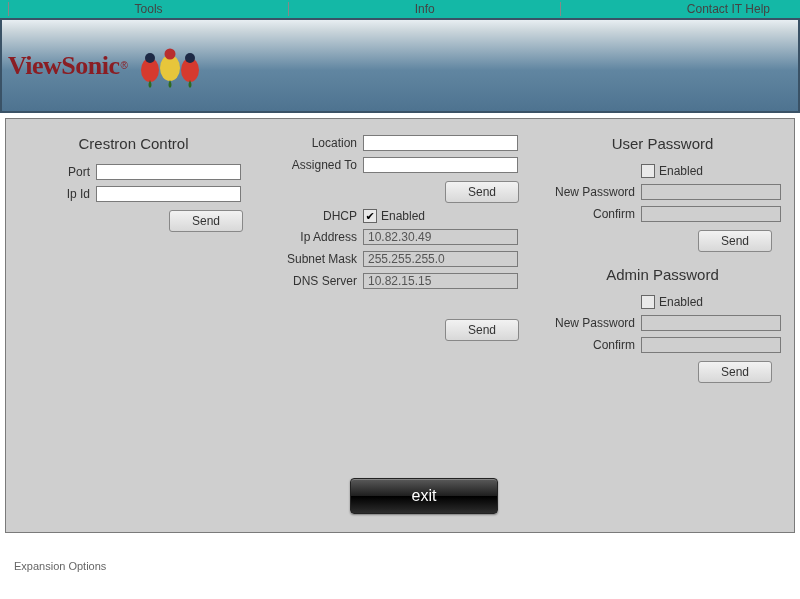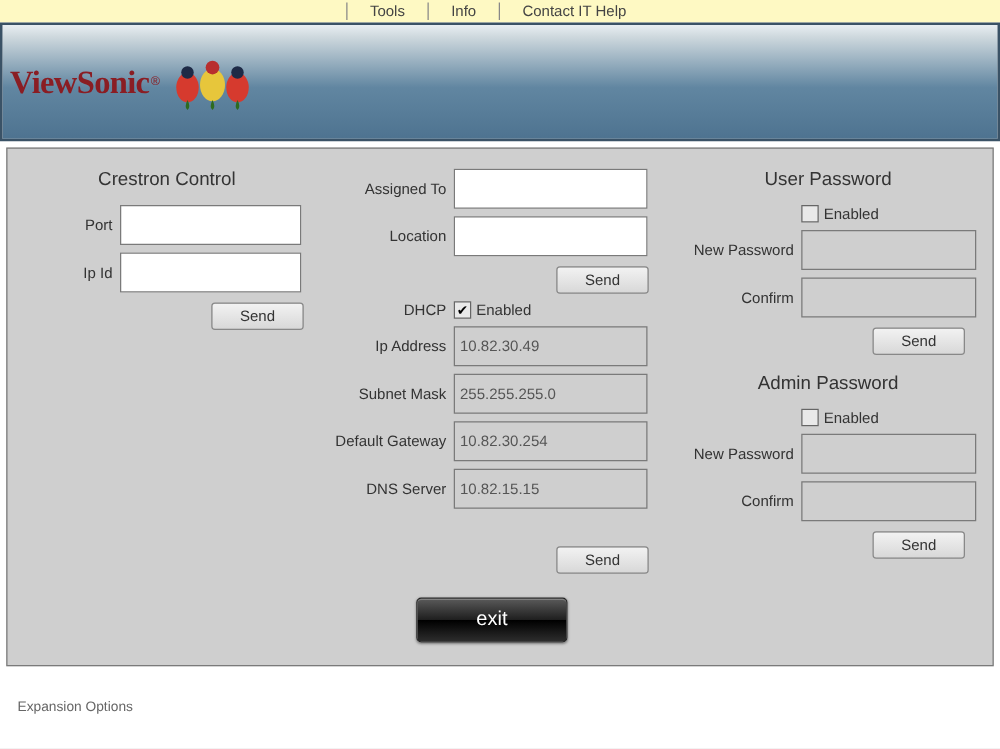--- a/index.html
+++ b/index.html
@@ -6,24 +6,24 @@
   body {
     margin: 0;
     font-family: Arial, sans-serif;
     font-size: 12px;
     background: #fff;
     color: #333;
     width: 800px;
   }
   .topnav {
     height: 18px;
-    background: #fef9c3;
+    background: #14b8a6;
     border-bottom: 0px;
     display: flex;
-    justify-content: center;
+    justify-content: space-between;
     align-items: center;
     padding-right: 20px;
   }
   .topnav .sep { width:1px; height:14px; background:#888; margin:0 8px; }
   .topnav a {
     color: #444;
     text-decoration: none;
     font-size: 12px;
     padding: 0 10px;
     cursor: pointer;
@@ -88,21 +88,21 @@
   .row label {
     text-align:right;
     padding-right:6px;
     font-size: 12px;
     color:#333;
   }
   .col1 .row label { width: 80px; }
   .col2 .row label { width: 112px; }
   .col3 .row label { width: 100px; }
   input[type=text], input[type=password] {
-    height: 32px;
+    height: 16px;
     border: 1px solid #7a7a7a;
     background: #fff;
     font-size: 12px;
     padding: 2px 4px;
   }
   .col1 input[type=text] { width: 145px; }
   .col2 input[type=text] { width: 155px; }
   .col3 input[type=text], .col3 input[type=password] { width: 140px; }
   input.ro {
     background:#cfcfcf;
@@ -131,23 +131,23 @@
     border:1px solid #666;
     background:#e9e9e9;
     display:inline-flex;
     align-items:center;
     justify-content:center;
     font-size:11px;
     color:#000;
   }
   .exitbtn {
     position:absolute;
-    left:327px;
+    left:344px;
     bottom:18px;
-    width:121px;
+    width:148px;
     height:36px;
     background: linear-gradient(to bottom,#5a5a5a 0%, #1e1e1e 50%, #000 51%, #2d2d2d 100%);
     border:1px solid #222;
     border-radius:4px;
     color:#fff;
     font-size:16px;
     cursor:pointer;
     box-shadow: 0 1px 2px rgba(0,0,0,0.4), inset 0 1px 0 rgba(255,255,255,0.25);
   }
   .footer {
@@ -215,25 +215,25 @@
       <label>Ip Id</label>
       <input type="text" value="" style="">
     </div>
     <div class="btnrow">
       <button class="btn">Send</button>
     </div>
   </div>
 
   <div class="col col2">
     <div class="row">
+      <label>Location</label>
+      <input type="text" value="" style="">
+    </div>
+    <div class="row">
       <label>Assigned To</label>
-      <input type="text" value="" style="">
-    </div>
-    <div class="row">
-      <label>Location</label>
       <input type="text" value="" style="">
     </div>
     <div class="btnrow">
       <button class="btn">Send</button>
     </div>
     <div class="row">
       <label>DHCP</label>
       <span class="chk">
         <span class="chkbox">✔</span>
         <span>Enabled</span>
@@ -241,24 +241,20 @@
     </div>
     <div class="row">
       <label>Ip Address</label>
       <input type="text" class="ro" readonly="" value="10.82.30.49" style="">
     </div>
     <div class="row">
       <label>Subnet Mask</label>
       <input type="text" class="ro" readonly="" value="255.255.255.0" style="">
     </div>
     <div class="row">
-      <label>Default Gateway</label>
-      <input type="text" class="ro" readonly="" value="10.82.30.254" style="">
-    </div>
-    <div class="row">
       <label>DNS Server</label>
       <input type="text" class="ro" readonly="" value="10.82.15.15" style="">
     </div>
     <div style="height:22px;"></div>
     <div class="btnrow">
       <button class="btn">Send</button>
     </div>
   </div>
 
   <div class="col col3">

